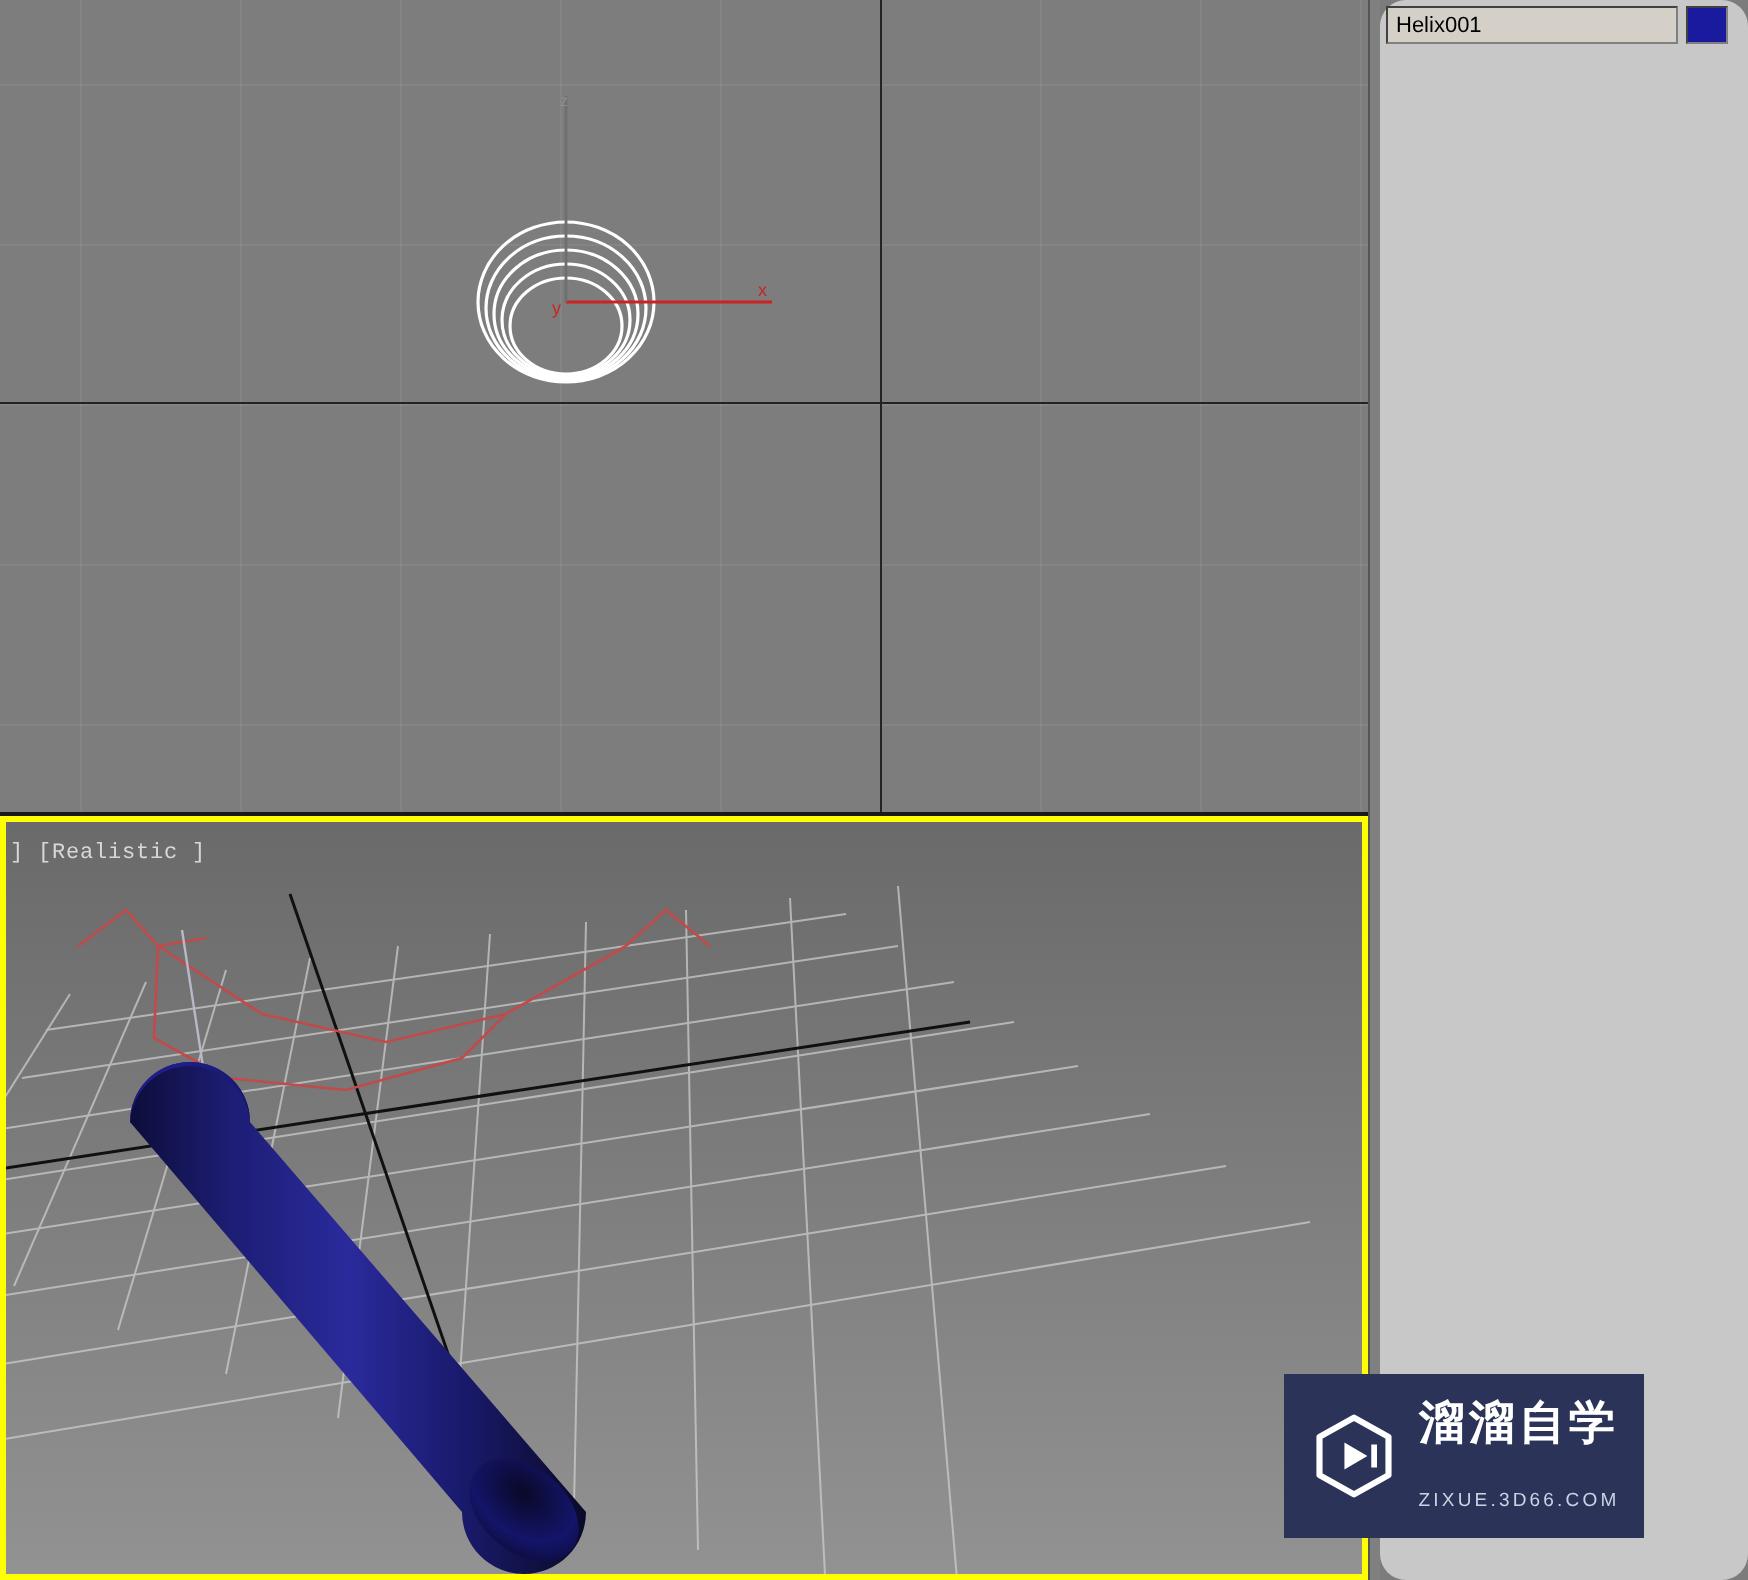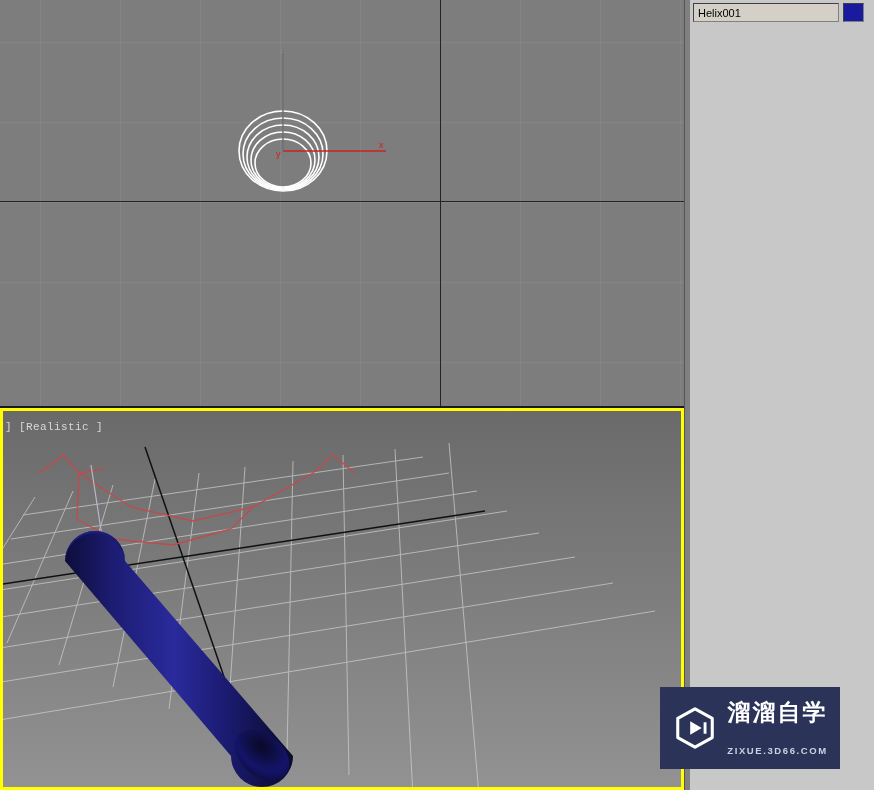--- a/index.html
+++ b/index.html
@@ -64,49 +64,48 @@
   }
   #vp-label {
     position: absolute; left: 2px; top: 10px;
     color: #d8d8d8; font-size: 11px; letter-spacing: .4px;
     font-family: Liberation Mono, monospace;
     z-index: 6; white-space: nowrap;
   }
 
   
   #watermark {
-    position: absolute; left: 660px; top: 687px;
+    position: absolute; left: 642px; top: 687px;
     width: 180px; height: 82px;
     background: #2b3458;
     display: flex; align-items: center; justify-content: center;
     z-index: 40;
   }
   #wm-logo { width: 46px; height: 46px; margin-right: 9px; flex: none; }
   #wm-text { display: flex; flex-direction: column; align-items: center; }
   #wm-cn {
     color: #ffffff; font-size: 23px; letter-spacing: 2px; line-height: 1.05;
     font-family: "DejaVu Sans", sans-serif; font-weight: bold;
   }
   #wm-en {
     color: #ccd2e4; font-size: 9.5px; letter-spacing: 1.6px; margin-top: 20px;
     font-family: "Liberation Sans", sans-serif;
-    font-weight: bold;
   }
 
   
   #panel-divider {
     position: absolute; left: 684px; top: 0; width: 6px; height: 790px;
     background: #808080;
     border-left: 1px solid #555;
   }
   #command-panel {
     position: absolute; left: 690px; top: 0;
     width: 184px; height: 790px;
     background: #c8c8c8;
-    font-size: 11px; color: #000;
+    font-size: 11px; color: #000; border-radius: 13px;
   }
 
   .name-row {
     position: absolute; left: 3px; top: 3px;
     display: flex; align-items: center; gap: 4px;
   }
   #obj-name {
     width: 146px; height: 19px;
     background: #d4d0c8;
     border: 1px solid #808080;

